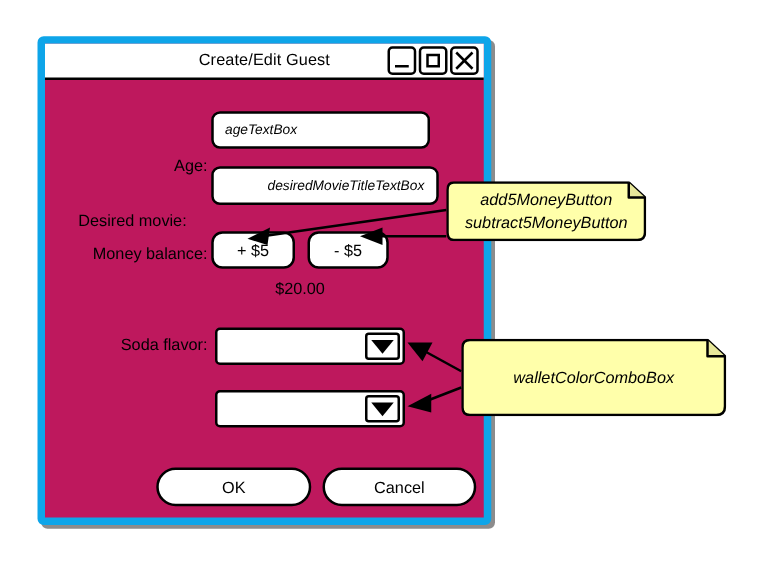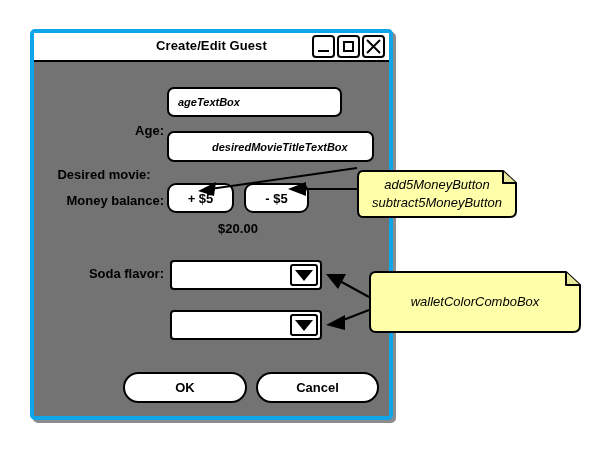--- a/index.html
+++ b/index.html
@@ -21,27 +21,26 @@
     height: 452px;
   }
 
   
   .window {
     position: absolute;
     left: 30px;
     top: 29px;
     width: 363px;
     height: 391px;
-    background: #737373;
-    border: 4px solid #0ea5e9;
+    background: #be185d;
+    border: 6px solid #0ea5e9;
     border-radius: 5px;
     box-sizing: border-box;
     box-shadow: 3px 3px 0 rgba(0,0,0,0.45);
     z-index: 2;
-    font-weight: bold;
   }
   .titlebar {
     position: absolute;
     left: 0; top: 0;
     width: 100%;
     height: 29px;
     border-bottom: 2px solid #000000;
     box-sizing: border-box;
     background: #ffffff;
   }
@@ -227,21 +226,21 @@
             <line x1="16" y1="3" x2="3" y2="16" stroke="#000" stroke-width="2"></line>
           </svg>
         </div>
       </div>
     </div>
 
     <div class="field-label" style="left:60px; top:90px; width:70px;">Age:</div>
     <div class="textbox" style="left:133px; top:54px; width:175px; height:30px;">ageTextBox</div>
 
     <div class="field-label" style="left:10px; top:134px; width:120px;text-align:center;">Desired movie:</div>
-    <div class="textbox" style="left:133px; top:98px; width:207px; height:31px;padding-left:43px;">desiredMovieTitleTextBox</div>
+    <div class="textbox" style="left:133px; top:98px; width:182px; height:31px;padding-left:43px;">desiredMovieTitleTextBox</div>
 
     <div class="field-label" style="left:-5px; top:160px; width:135px;">Money balance:</div>
     <div class="pillbtn" style="left:133px; top:150px; width:67px; height:30px;">+ $5</div>
     <div class="pillbtn" style="left:210px; top:150px; width:65px; height:30px;">- $5</div>
     <div class="balance-value" style="left:133px; top:188px; width:142px;">$20.00</div>
 
     <div class="field-label" style="left:15px; top:233px; width:115px;">Soda flavor:</div>
     <div class="combobox" style="left:136px; top:227px; width:152px; height:30px;">
       <div class="combo-btn">
         <span class="tri"></span>
@@ -266,21 +265,21 @@
     <line x1="357" y1="189" x2="300" y2="189" stroke="#000" stroke-width="2"></line>
     <polygon points="288,189 306,182 306,196" fill="#000"></polygon>
 
     <line x1="369" y1="297" x2="338" y2="280" stroke="#000" stroke-width="2"></line>
     <polygon points="326,274 346,274 338,289" fill="#000"></polygon>
 
     <line x1="369" y1="310" x2="338" y2="322" stroke="#000" stroke-width="2"></line>
     <polygon points="326,325 345,315 345,330" fill="#000"></polygon>
   </svg>
 
-  <div class="note" style="left:357px; top:145px; width:160px; height:48px;margin-top:25px;">
+  <div class="note" style="left:357px; top:145px; width:160px; height:48px;">
     <svg width="160" height="48" viewBox="0 0 160 48">
       <path d="M6,1 H146 L159,13 V41 Q159,47 153,47 H6 Q1,47 1,41 V7 Q1,1 6,1 Z" fill="#ffffaa" stroke="#000" stroke-width="2" stroke-linejoin="round"></path>
       <path d="M146,1 V13 H159" fill="#e8e89a" stroke="#000" stroke-width="2" stroke-linejoin="round"></path>
     </svg>
     <div class="note-text">
       <span class="note-line">add5MoneyButton</span>
       <span class="note-line">subtract5MoneyButton</span>
     </div>
   </div>
 

